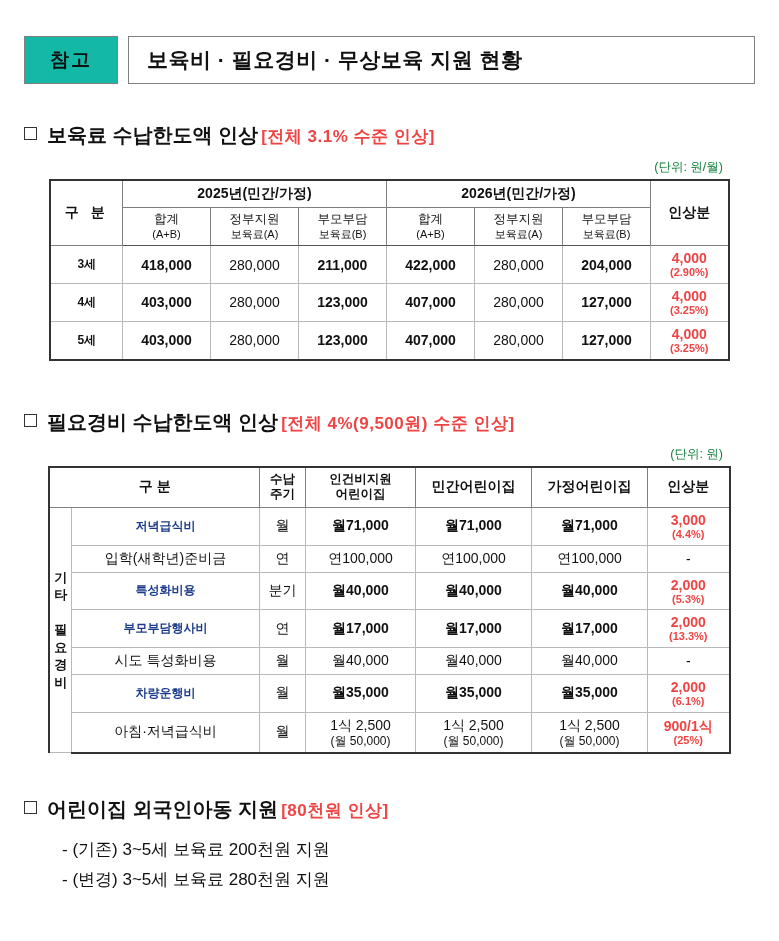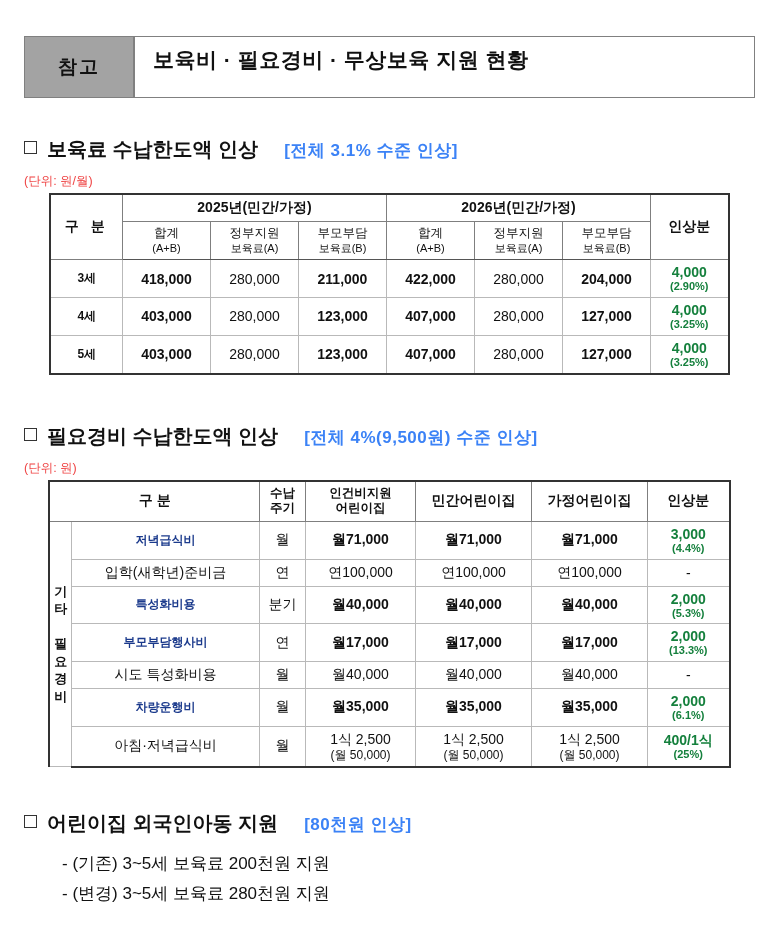--- a/index.html
+++ b/index.html
@@ -25,36 +25,37 @@
 
   
   .header-row {
     display: flex;
     align-items: stretch;
     margin: 36px 24px 0 24px;
   }
   .ref-box {
     width: 92px;
     border: 1px solid #808080;
-    background: #a3a3a3;
+    background: #14b8a6;
     display: flex;
     align-items: center;
     justify-content: center;
     font-size: 19px;
     font-weight: bold;
     letter-spacing: 2px;
     color: #111;
-    padding: 9px 8px;
+    padding: 9px 0;
   }
   .title-box {
     flex: 1;
+    margin-left: 10px;
     border: 1px solid #808080;
     display: flex;
     align-items: center;
-    padding: 9px 0 23px 18px;
+    padding: 9px 0 9px 18px;
     font-size: 21px;
     font-weight: bold;
     letter-spacing: 0.5px;
     color: #111;
   }
 
   
   .section {
     margin: 0 24px;
   }
@@ -72,27 +73,28 @@
     border: 1.6px solid #333;
     margin-right: 10px;
     position: relative;
     top: -2px;
     flex: none;
   }
   .sec-title { white-space: nowrap; }
   .sec-note {
     font-size: 17px;
     font-weight: bold;
-    color: #3b82f6;
-    margin-left: 26px;
+    color: #ef4444;
+    margin-left: 3px;
     letter-spacing: 0.5px;
   }
   .unit {
+    text-align: right;
     font-size: 12.5px;
-    color: #ef4444;
+    color: #15803d;
     margin-top: 10px;
     margin-right: 32px;
   }
 
   
   table {
     border-collapse: collapse;
     font-size: 13px;
     color: #111;
   }
@@ -122,21 +124,21 @@
   .headbot { border-bottom: 1.6px solid #555 !important; }
 
   .th { font-weight: bold; font-size: 14px; }
   .th-small { font-size: 12.5px; line-height: 1.25; }
   .gubun { font-weight: bold; font-size: 14px; letter-spacing: 4px; }
   .rowlabel { font-weight: bold; font-size: 12px; }
   .bold { font-weight: bold; }
   .num { font-size: 14px; }
   .numb { font-size: 14px; font-weight: bold; }
   .inc {
-    color: #15803d;
+    color: #ef4444;
     font-weight: bold;
     font-size: 14px;
     line-height: 1.15;
   }
   .inc small { font-size: 11px; display: block; font-weight: bold; }
   .dash { color: #111; font-size: 14px; }
   .blue { color: #1b3a8c; font-weight: bold; }
   .two-line { line-height: 1.2; }
   .sub { font-size: 11px; display: block; font-weight: normal; }
 
@@ -378,21 +380,21 @@
           </td>
           <td class="num botline two-line">
             <span>1식  2,500</span>
             <span style="display:block;font-size:12px">(월  50,000)</span>
           </td>
           <td class="num botline two-line">
             <span>1식  2,500</span>
             <span style="display:block;font-size:12px">(월  50,000)</span>
           </td>
           <td class="inc rightline botline">
-            <span>400/1식</span>
+            <span>900/1식</span>
             <small>(25%)</small>
           </td>
         </tr>
       </tbody>
     </table>
   </div>
 
   <div class="section" style="margin-top:42px;">
     <div class="sec-head">
       <span class="sec-sq"></span>

